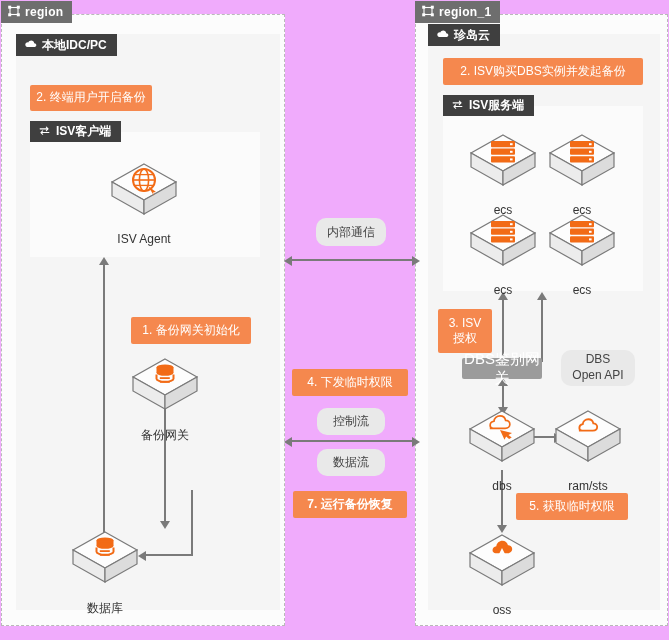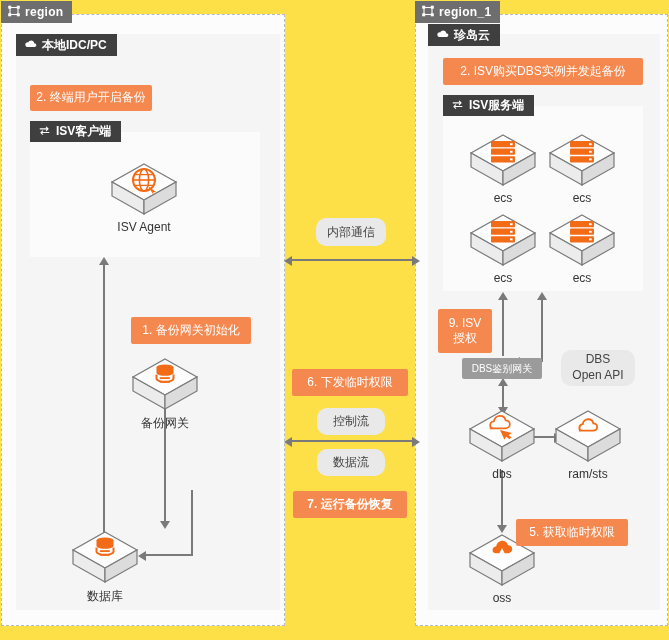--- a/index.html
+++ b/index.html
@@ -5,21 +5,21 @@
   html,body{margin:0;padding:0;background:#ffffff;}
   body{
     font-family:"Liberation Sans","DejaVu Sans",sans-serif;
     -webkit-font-smoothing:antialiased;
   }
   #canvas{
     position:relative;
     width:669px;
     height:640px;
     overflow:hidden;
-    background:#fde047;
+    background:#f0abfc;
   }
 
   
   .region{
     position:absolute;
     border:1px dashed #b9b9b9;
     background:#fcfcfc;
     box-sizing:border-box;
   }
   .region-tag{
@@ -101,21 +101,21 @@
     justify-content:center;
     text-align:center;
     box-sizing:border-box;
     border-radius:10px;
     z-index:7;
   }
   .darklabel{
     position:absolute;
     background:#9b9b9b;
     color:#ffffff;
-    font-size:10px;
+    font-size:15px;
     display:flex;
     align-items:center;
     justify-content:center;
     text-align:center;
     box-sizing:border-box;
     border-radius:2px;
     z-index:7;
   }
 
   
@@ -124,21 +124,21 @@
     width:72px;
     z-index:5;
   }
   .node .cube{
     position:relative;
     width:72px;
     height:58px;
   }
   .node .cube svg{display:block;}
   .node .cap{
-    margin-top:2px;
+    margin-top:14px;
     text-align:center;
     font-size:12px;
     color:#333333;
     white-space:nowrap;
   }
 
   
   .line{position:absolute;background:#7a7a7a;z-index:3;}
   .line.v{width:2px;}
   .line.h{height:2px;}
@@ -259,21 +259,21 @@
 
   <div class="line v" style="left:191px; top:490px; height:66px;"></div>
   <div class="line h" style="left:145px; top:554px; width:47px;"></div>
   <div class="arrowhead ah-left" style="left:138px; top:551px;"></div>
 
   <div class="flowlabel" style="left:316px; top:218px; width:70px; height:28px;">内部通信</div>
   <div class="line h" style="left:292px; top:259px; width:120px;"></div>
   <div class="arrowhead ah-left" style="left:284px; top:256px;"></div>
   <div class="arrowhead ah-right" style="left:412px; top:256px;"></div>
 
-  <div class="badge" style="left:292px; top:369px; width:116px; height:27px;">6. 下发临时权限</div>
+  <div class="badge" style="left:292px; top:369px; width:116px; height:27px;">4. 下发临时权限</div>
 
   <div class="flowlabel" style="left:317px; top:408px; width:68px; height:27px;">控制流</div>
   <div class="line h" style="left:292px; top:440px; width:120px;"></div>
   <div class="arrowhead ah-left" style="left:284px; top:437px;"></div>
   <div class="arrowhead ah-right" style="left:412px; top:437px;"></div>
   <div class="flowlabel" style="left:317px; top:449px; width:68px; height:27px;">数据流</div>
 
   <div class="badge" style="left:293px; top:491px; width:114px; height:27px;font-weight:bold;">7. 运行备份恢复</div>
 
   <div class="region" style="left:415px; top:14px; width:253px; height:612px;">
@@ -389,21 +389,21 @@
     </div>
     <div class="cap">ecs</div>
   </div>
 
   <div class="line v" style="left:502px; top:300px; height:56px;"></div>
   <div class="arrowhead ah-up" style="left:498px; top:292px;"></div>
   <div class="line v" style="left:541px; top:300px; height:62px;"></div>
   <div class="arrowhead ah-up" style="left:537px; top:292px;"></div>
 
   <div class="badge multiline" style="left:438px; top:309px; width:54px; height:44px; flex-direction:column; line-height:1.25;">
-    <span>9. ISV</span>
+    <span>3. ISV</span>
     <span>授权</span>
   </div>
 
   <div class="darklabel" style="left:462px; top:358px; width:80px; height:21px;">DBS鉴别网关</div>
 
   <div class="flowlabel" style="left:561px; top:350px; width:74px; height:36px; flex-direction:column; line-height:1.3;">
     <span>DBS</span>
     <span>Open API</span>
   </div>
 
@@ -440,21 +440,21 @@
         </g>
       </svg>
     </div>
     <div class="cap">ram/sts</div>
   </div>
 
   <div class="line h" style="left:520px; top:436px; width:34px;"></div>
   <div class="arrowhead ah-left" style="left:513px; top:433px;"></div>
   <div class="arrowhead ah-right" style="left:554px; top:433px;"></div>
 
-  <div class="badge" style="left:516px; top:519px; width:112px; height:27px;">5. 获取临时权限</div>
+  <div class="badge" style="left:516px; top:493px; width:112px; height:27px;">5. 获取临时权限</div>
 
   <div class="line v" style="left:501px; top:470px; height:60px;"></div>
   <div class="arrowhead ah-down" style="left:497px; top:525px;"></div>
 
   <div class="node" style="left:466px; top:531px;">
     <div class="cube">
       <svg width="72" height="58" viewBox="0 0 72 58">
         <polygon points="36,4 68,22 36,40 4,22" fill="#fdfdfd" stroke="#7a7a7a" stroke-width="1.2"></polygon>
         <polygon points="4,22 36,40 36,54 4,36" fill="#ececec" stroke="#7a7a7a" stroke-width="1.2"></polygon>
         <polygon points="68,22 36,40 36,54 68,36" fill="#dcdcdc" stroke="#7a7a7a" stroke-width="1.2"></polygon>

